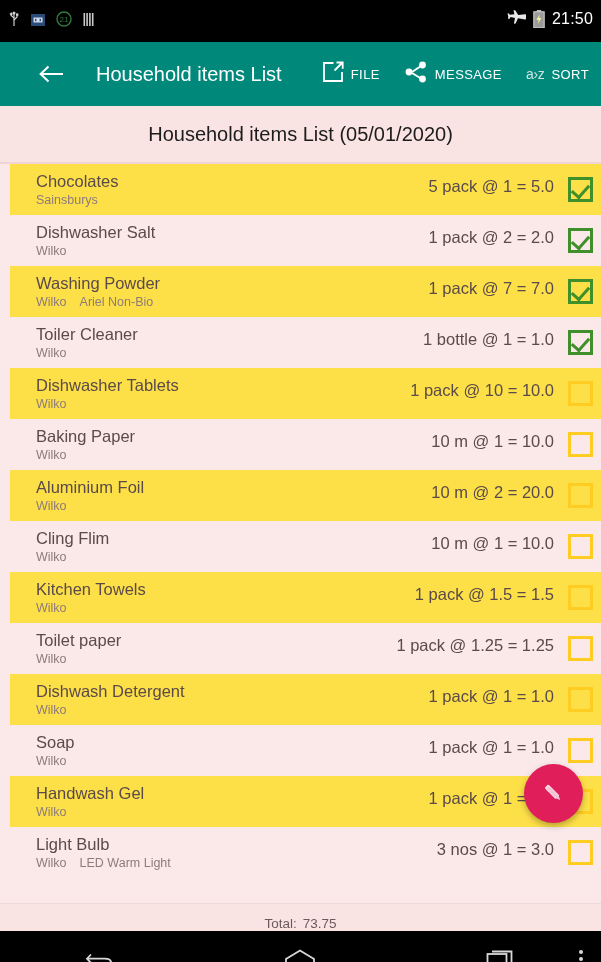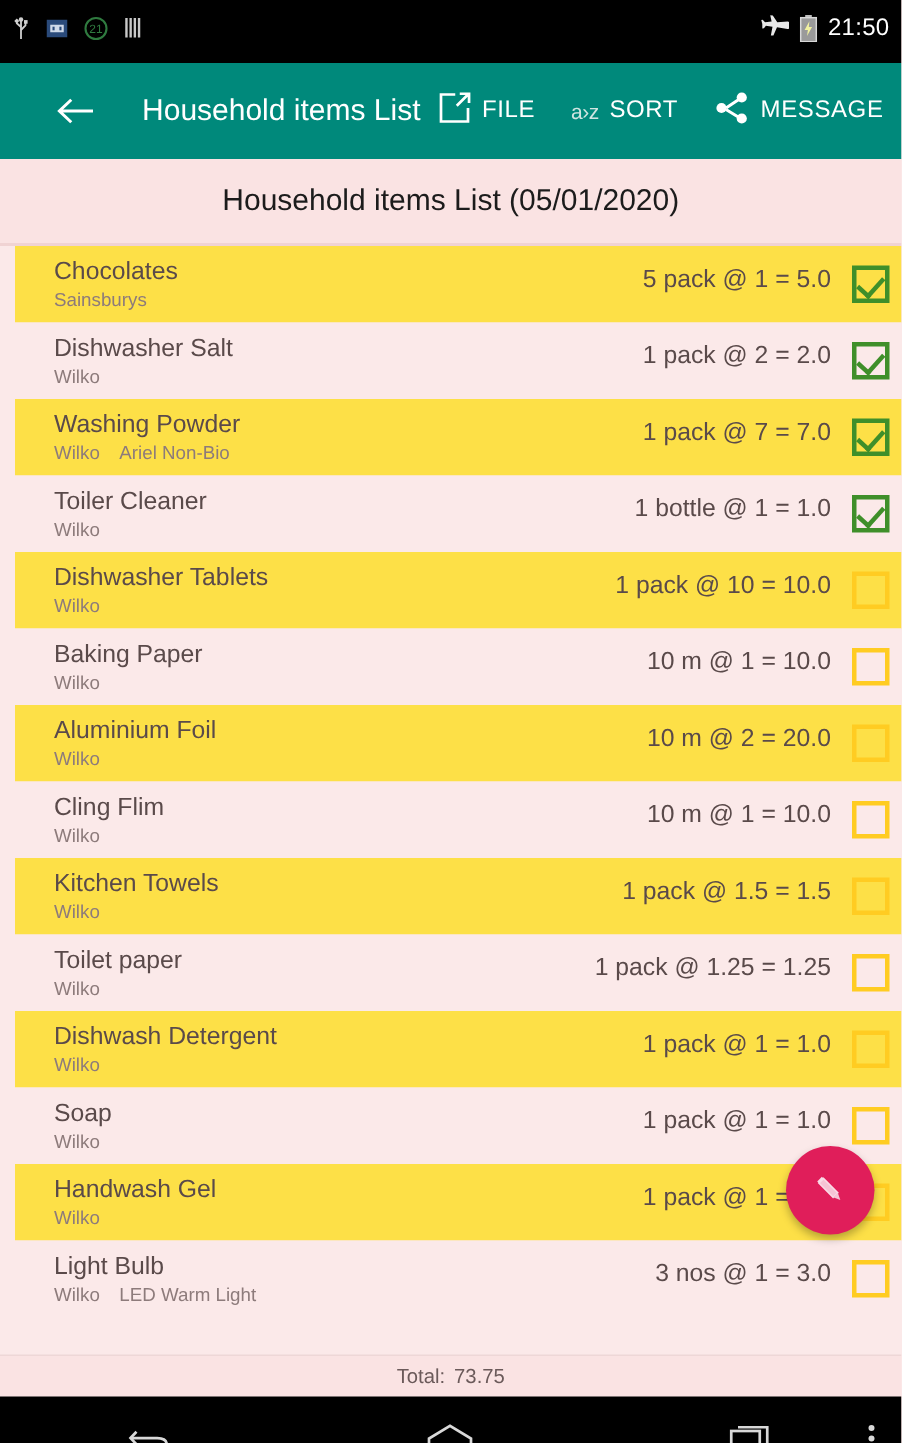--- a/index.html
+++ b/index.html
@@ -29,21 +29,21 @@
   .back-btn { width: 30px; height: 30px; display: flex; align-items: center; justify-content: center; cursor: pointer; }
   .app-title {
     color: #fff; font-size: 20px; margin-left: 30px;
     white-space: nowrap; font-weight: 400;
   }
   .actions { margin-left: auto; display: flex; align-items: center; height: 100%; }
   .action {
     display: flex; align-items: center; gap: 7px;
     padding: 0 12px; height: 100%; cursor: pointer;
   }
-  .action .lbl { color: #fff; font-size: 16px; letter-spacing: .4px; }
+  .action .lbl { color: #fff; font-size: 13px; letter-spacing: .4px; }
   .az { font-size: 14px; color: #cfe5e1; letter-spacing: -.3px; }
 
   
   .list-title {
     height: 56px; background: #fae3e3;
     display: flex; align-items: center; justify-content: center;
     color: #1c1c1c; font-size: 20px;
   }
   .title-rule { height: 2px; background: #f0d3d3; }
 
@@ -68,21 +68,21 @@
     content: ""; position: absolute; left: 4px; top: 1px;
     width: 8px; height: 14px; border: solid #3f8f2a;
     border-width: 0 3px 3px 0; transform: rotate(42deg);
   }
 
   
   .spacer { background: #fbe9e9; }
   .total-rule { height: 1px; background: #eed7d7; }
   .total-bar {
     height: 27px; background: #fae3e3;
-    display: flex; align-items: center; justify-content: center;
+    display: flex; align-items: flex-end; justify-content: center;
   }
   .total-text { font-size: 13.5px; color: #6b5a5a; }
 
   
   .fab {
     position: absolute; right: 18px; top: 764px;
     width: 59px; height: 59px; border-radius: 50%;
     background: #e01e5a; display: flex; align-items: center; justify-content: center;
     cursor: pointer; z-index: 5;
     box-shadow: 0 3px 6px rgba(0,0,0,.28);
@@ -169,41 +169,41 @@
     <div class="actions">
 
       <div class="action">
         <span class="ic">
           <svg width="22" height="22" viewBox="0 0 22 22">
             <path d="M11.5 2H2v18h18v-9" fill="none" stroke="#fff" stroke-width="1.8"></path>
             <path d="M12.5 9.5L20.5 1.5M14.5 1.5h6.2v6.2" fill="none" stroke="#fff" stroke-width="1.8"></path>
             </svg>
         </span>
         <span class="lbl">FILE</span>
-      </div>
-
-      <div class="action">
-        <span class="az">a›z</span>
-        <span class="lbl">SORT</span>
       </div>
 
       <div class="action">
         <span class="ic">
           <svg width="24" height="22" viewBox="0 0 24 22">
             <g stroke="#fff" stroke-width="2">
                 <path d="M8 11l9-6M8 12l9 5.5"></path>
               </g>
             <circle cx="18.5" cy="4" r="3.4" fill="#fff"></circle>
             <circle cx="5" cy="11" r="3.4" fill="#fff"></circle>
             <circle cx="18.5" cy="18" r="3.4" fill="#fff"></circle>
             </svg>
         </span>
         <span class="lbl">MESSAGE</span>
       </div>
 
+      <div class="action">
+        <span class="az">a›z</span>
+        <span class="lbl">SORT</span>
+      </div>
+
     </div>
   </div>
 
   <div class="list-title">Household items List (05/01/2020)</div>
   <div class="title-rule"></div>
 
   <div class="list" id="list">
       <div class="row alt">
         <div class="row-texts">
           <div class="item-name">Chocolates</div>

